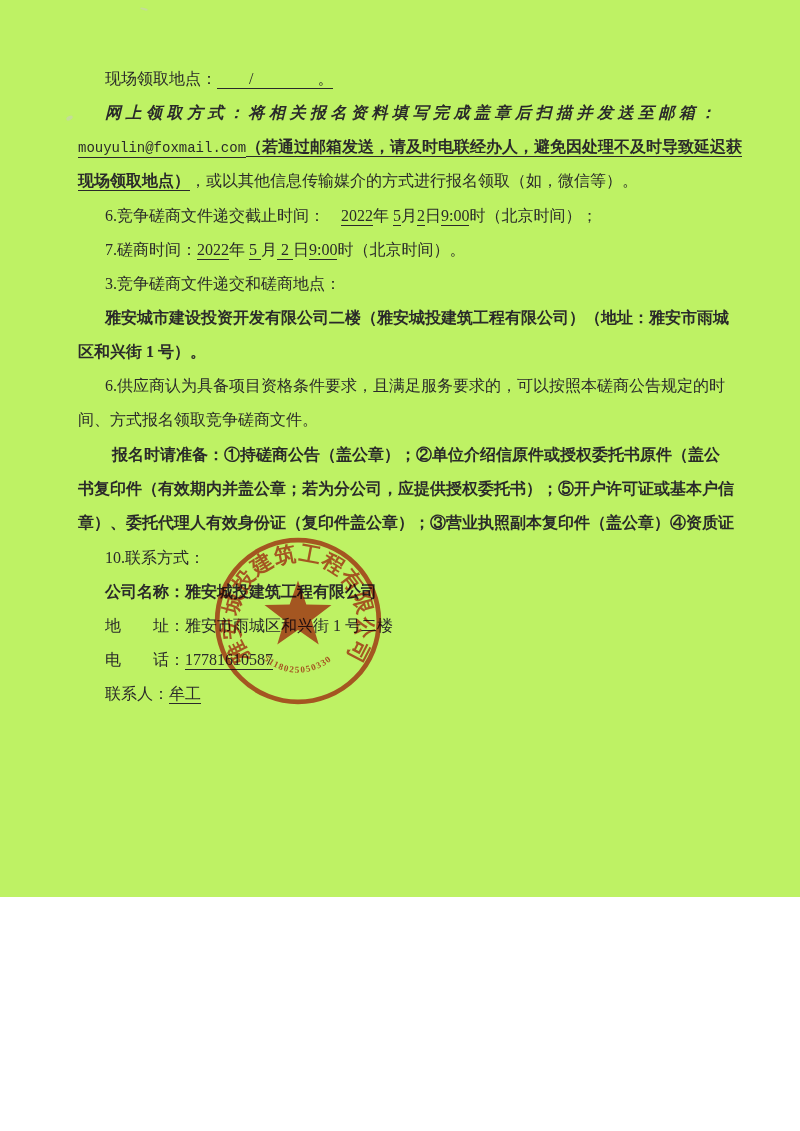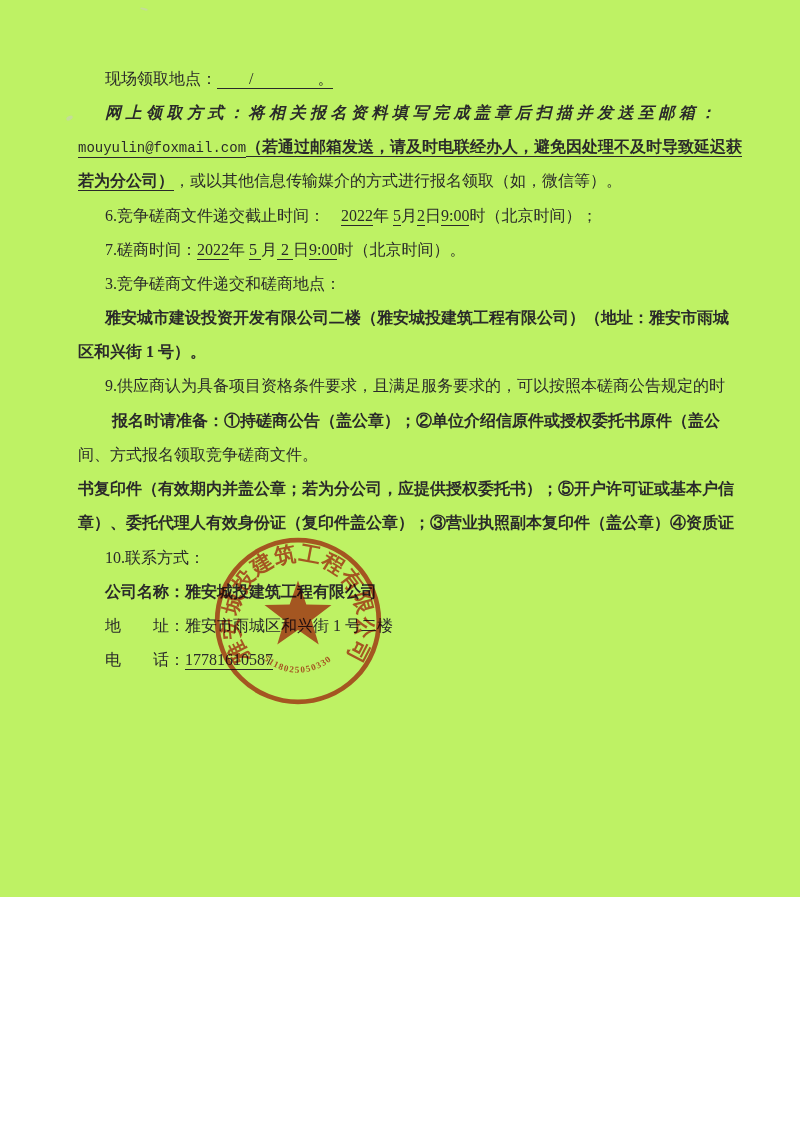--- a/index.html
+++ b/index.html
@@ -64,46 +64,47 @@
   <span class="speck speck2"></span>
 
   <div class="content">
 
     <div class="line ind1"><span>现场领取地点：</span><span class="u">　　/　　　　。</span></div>
 
     <div class="line ind1 b sp">网上领取方式：将相关报名资料填写完成盖章后扫描并发送至邮箱：</div>
 
     <div class="line"><span class="mono u">mouyulin@foxmail.com</span><span class="b u">（若通过邮箱发送，请及时电联经办人，避免因处理不及时导致延迟获</span></div>
 
-    <div class="line"><span class="b u">若为分公司）</span><span>，或以其他信息传输媒介的方式进行报名领取（如，微信等）。</span></div>
+    <div class="line"><span class="b u">现场领取地点）</span><span>，或以其他信息传输媒介的方式进行报名领取（如，微信等）。</span></div>
 
     <div class="line ind1 gap-sm"><span>6.竞争磋商文件递交截止时间：　</span><span class="u">2022</span><span>年 </span><span class="u">5</span><span>月</span><span class="u">2</span><span>日</span><span class="u">9:00</span><span>时（北京时间）；</span></div>
 
     <div class="line ind1"><span>7.磋商时间：</span><span class="u">2022</span><span>年 </span><span class="u"> 5 </span><span>月</span><span class="u"> 2 </span><span>日</span><span class="u">9:00</span><span>时（北京时间）。</span></div>
 
     <div class="line ind1">3.竞争磋商文件递交和磋商地点：</div>
 
     <div class="line ind1 b">雅安城市建设投资开发有限公司二楼（雅安城投建筑工程有限公司）（地址：雅安市雨城</div>
     <div class="line b">区和兴街 1 号）。</div>
 
-    <div class="line ind1">9.供应商认为具备项目资格条件要求，且满足服务要求的，可以按照本磋商公告规定的时</div>
+    <div class="line ind1">6.供应商认为具备项目资格条件要求，且满足服务要求的，可以按照本磋商公告规定的时</div>
+    <div class="line">间、方式报名领取竞争磋商文件。</div>
+
     <div class="line ind2 b gap-sm">报名时请准备：①持磋商公告（盖公章）；②单位介绍信原件或授权委托书原件（盖公</div>
-
-    <div class="line">间、方式报名领取竞争磋商文件。</div>
     <div class="line b">书复印件（有效期内并盖公章；若为分公司，应提供授权委托书）；⑤开户许可证或基本户信</div>
     <div class="line b">章）、委托代理人有效身份证（复印件盖公章）；③营业执照副本复印件（盖公章）④资质证</div>
 
     <div class="line ind1 gap-sm">10.联系方式：</div>
 
     <div class="line ind1 b"><span>公司名称：</span><span>雅安城投建筑工程有限公司</span></div>
 
     <div class="line ind1"><span>地　　址：</span><span>雅安市雨城区和兴街 1 号二楼</span></div>
 
     <div class="line ind1"><span>电　　话：</span><span class="u">17781610587</span></div>
 
+    <div class="line ind1"><span>联系人：</span><span class="u">牟工</span></div>
 
   </div>
 
   <svg class="seal" viewBox="0 0 200 200" aria-hidden="true">
     <defs>
       <path id="sealArcTop" d="M 42.7,140.2 A 70,70 0 1 1 157.3,140.2" fill="none"></path>
       <path id="sealArcBottom" d="M 54,138.6 A 60,60 0 0 0 146,138.6" fill="none"></path>
     </defs>
     <circle cx="100" cy="100" r="94" fill="none" stroke-width="5.5" stroke="#d8433c"></circle>
     <polygon points="100,53 109.7,80.7 139,81.3 115.7,99.1 124.1,127.2 100,110.5 75.9,127.2 84.3,99.1 61,81.3 90.3,80.7" fill="#d8433c"></polygon>

